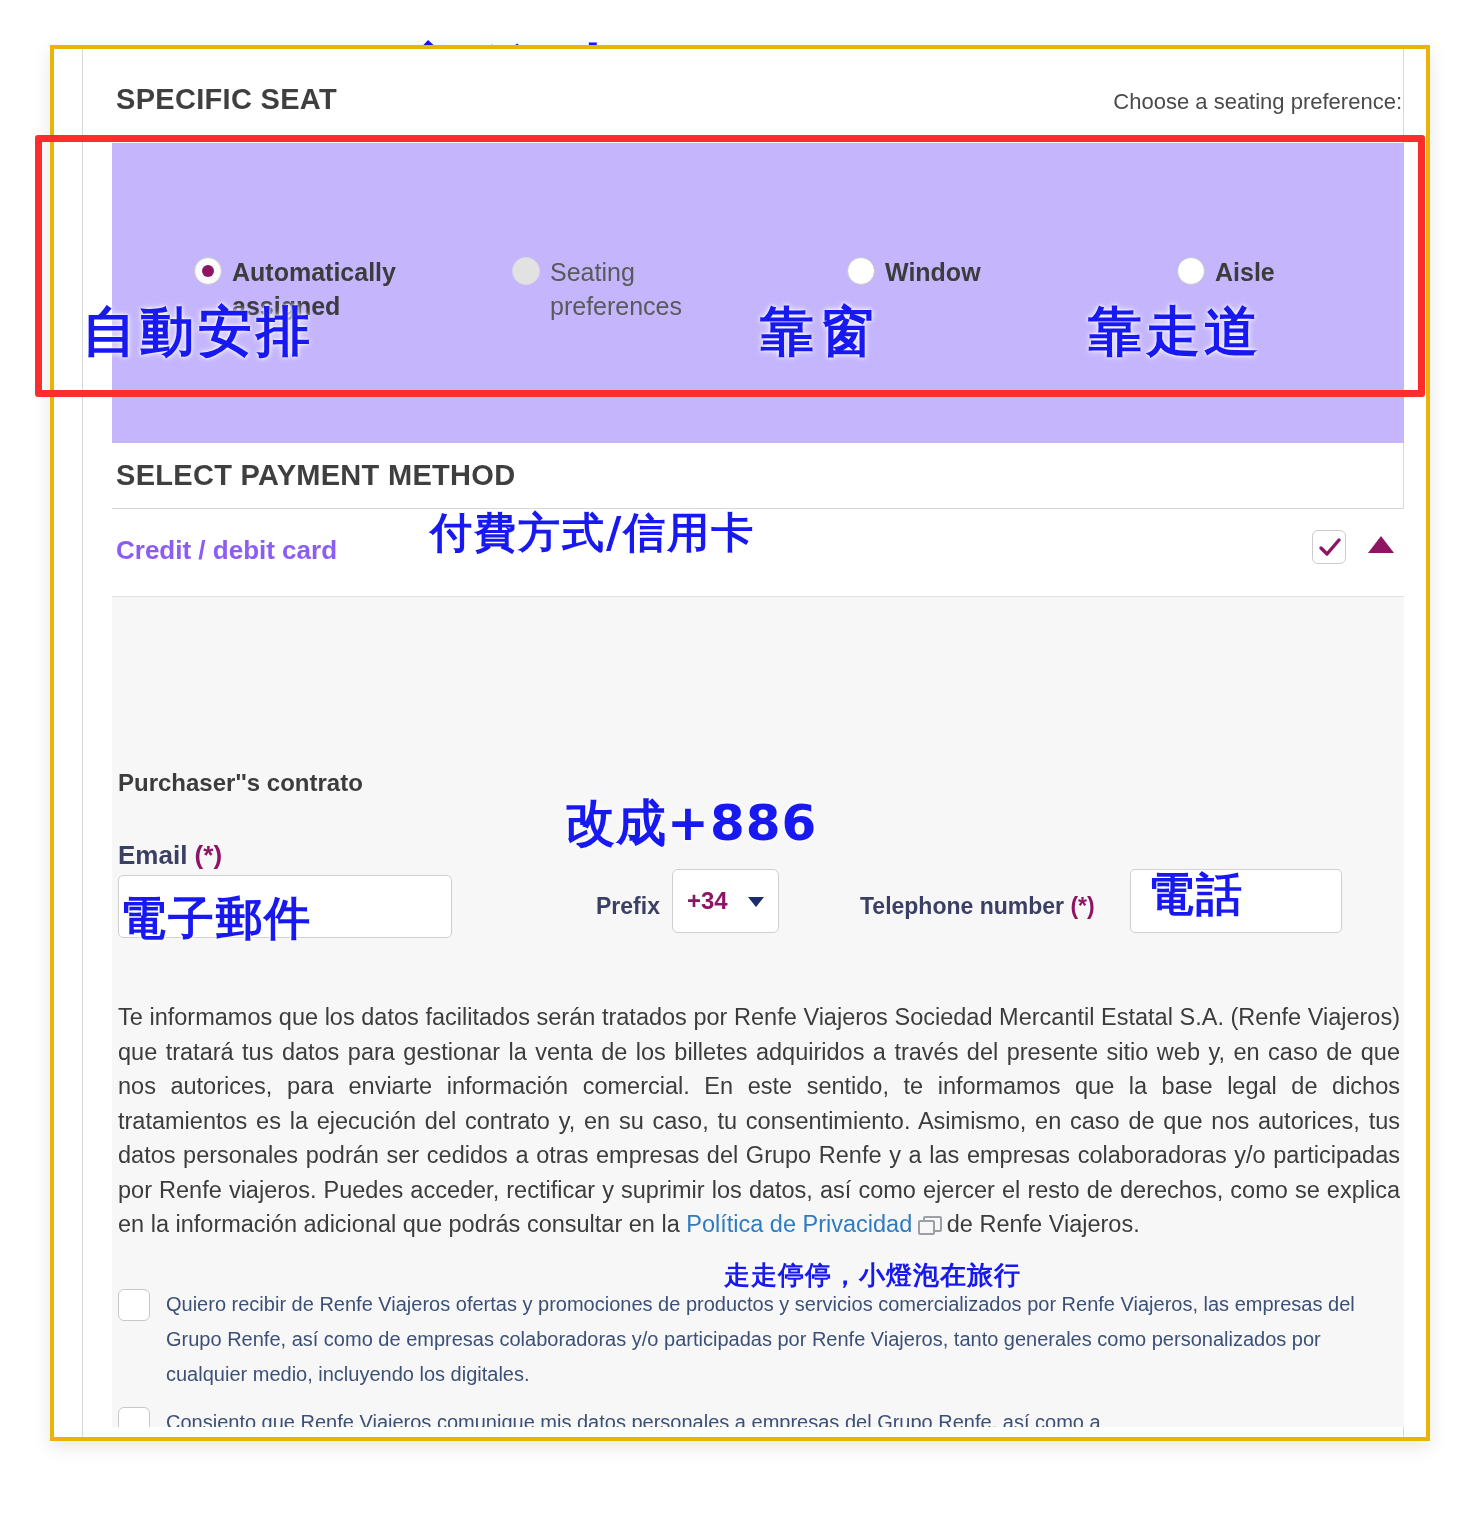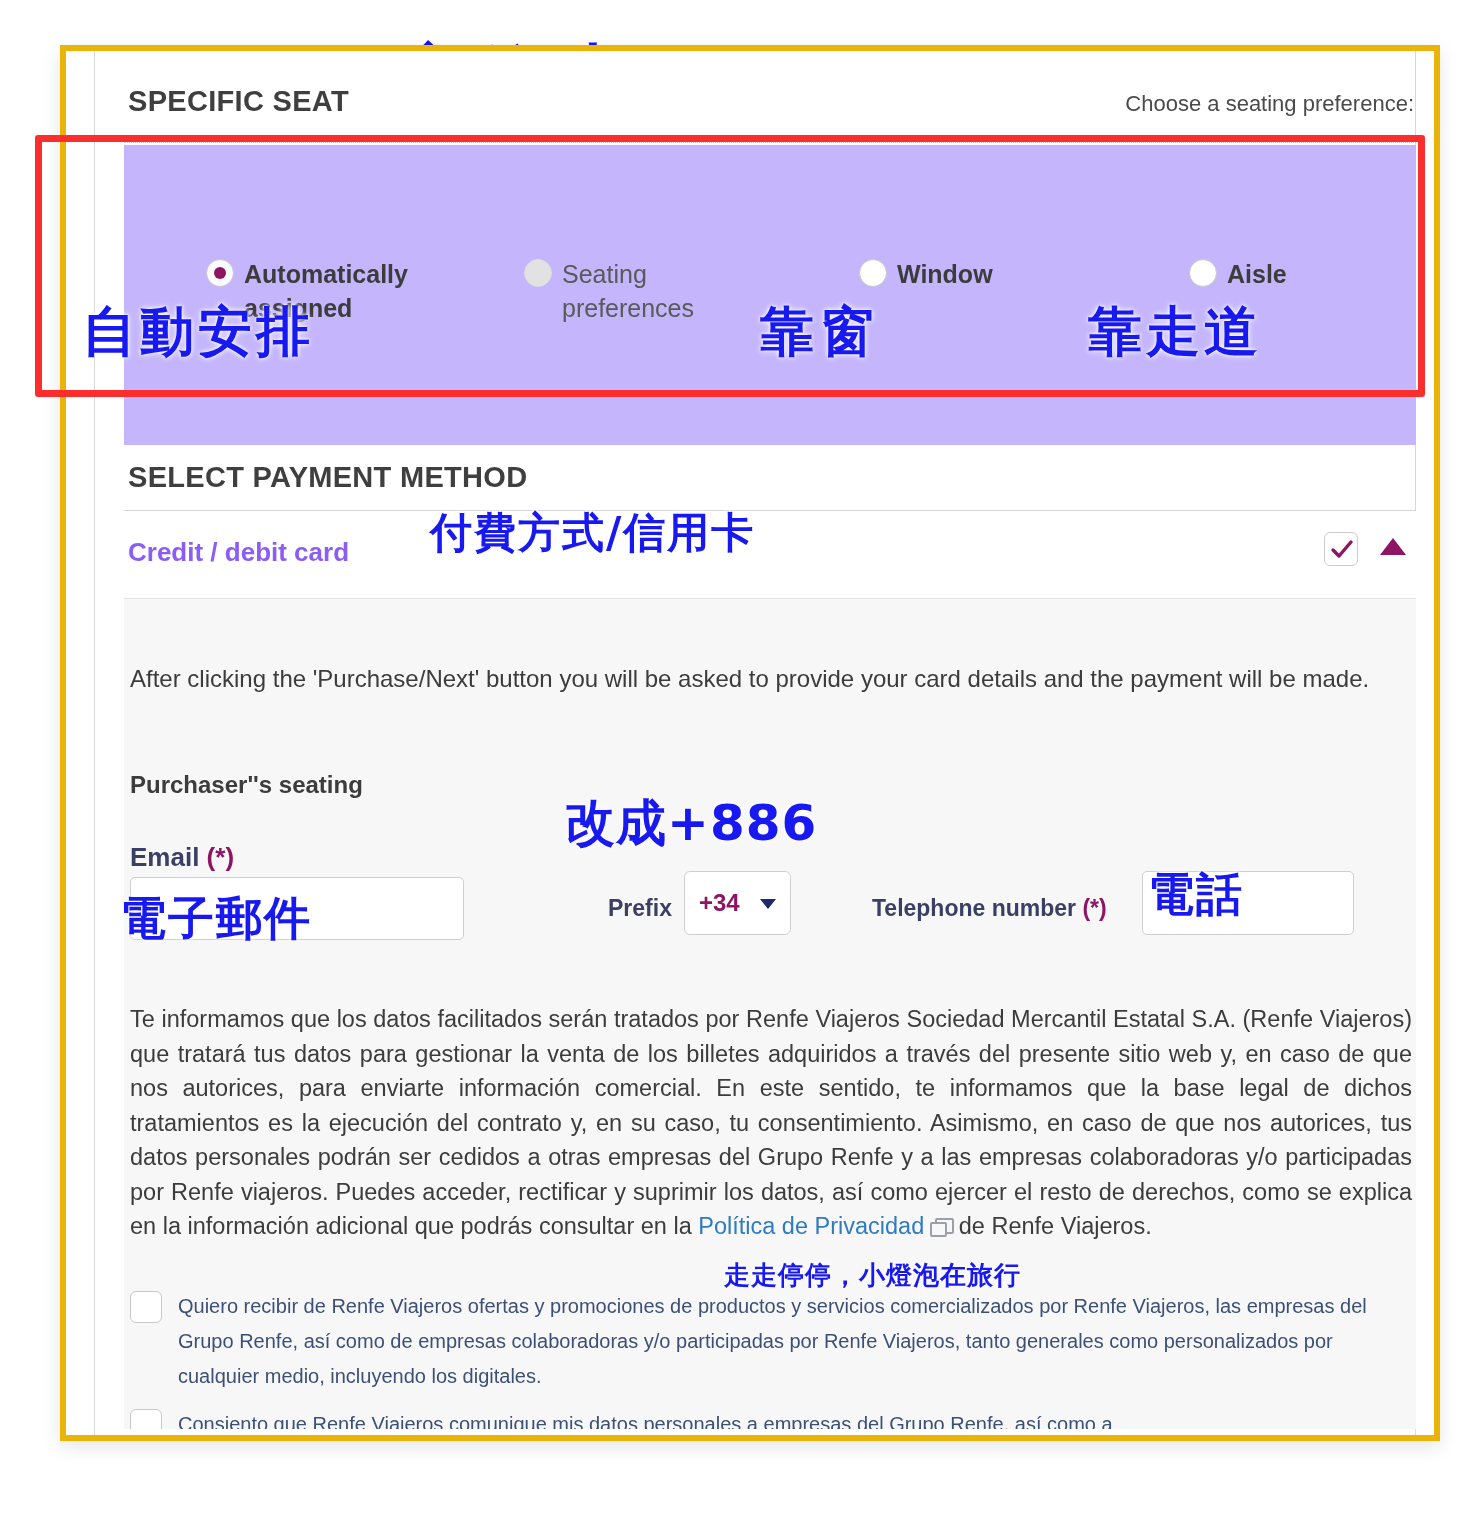--- a/index.html
+++ b/index.html
@@ -6,24 +6,24 @@
   body{
     width:1483px;height:1513px;
     background:#ffffff;
     font-family:"Liberation Sans", sans-serif;
     -webkit-font-smoothing:antialiased;
     position:relative;
     overflow:hidden;
   }
   .page-frame{
     position:absolute;
-    left:60px;top:45px;
+    left:50px;top:45px;
     width:1380px;height:1396px;
     background:#ffffff;
-    border:6px solid #eab308;
+    border:4px solid #eab308;
     box-shadow:0 6px 18px rgba(0,0,0,0.10);
     box-sizing:border-box;
   }
   .inner{
     position:absolute;
     left:28px;top:0px;
     width:1322px;
     height:100%;
     border-left:1px solid #d8d8d8;
     border-right:1px solid #d8d8d8;
@@ -249,22 +249,21 @@
       <div class="cardchk">
         <svg width="24" height="22" viewBox="0 0 24 22">
           <path d="M3 11 L9 17 L21 3" stroke="#8e1464" stroke-width="3.4" fill="none" stroke-linecap="round" stroke-linejoin="round"></path>
         </svg>
       </div>
       <div class="tri-up"></div>
     </div>
 
     <div class="form-panel">
 
-      <div class="notice">After clicking the 'Purchase/Next' button you will be asked to provide your card details and the payment will be made.</div>
-      <div class="purch">Purchaser''s seating</div>
+      <div class="purch">Purchaser''s contrato</div>
 
       <div class="lbl-email">
         <span>Email</span>
         <span class="req">(*)</span>
       </div>
       <div class="in-email"></div>
 
       <div class="lbl-prefix">Prefix</div>
       <div class="sel-prefix">
         <span class="v">+34</span>

